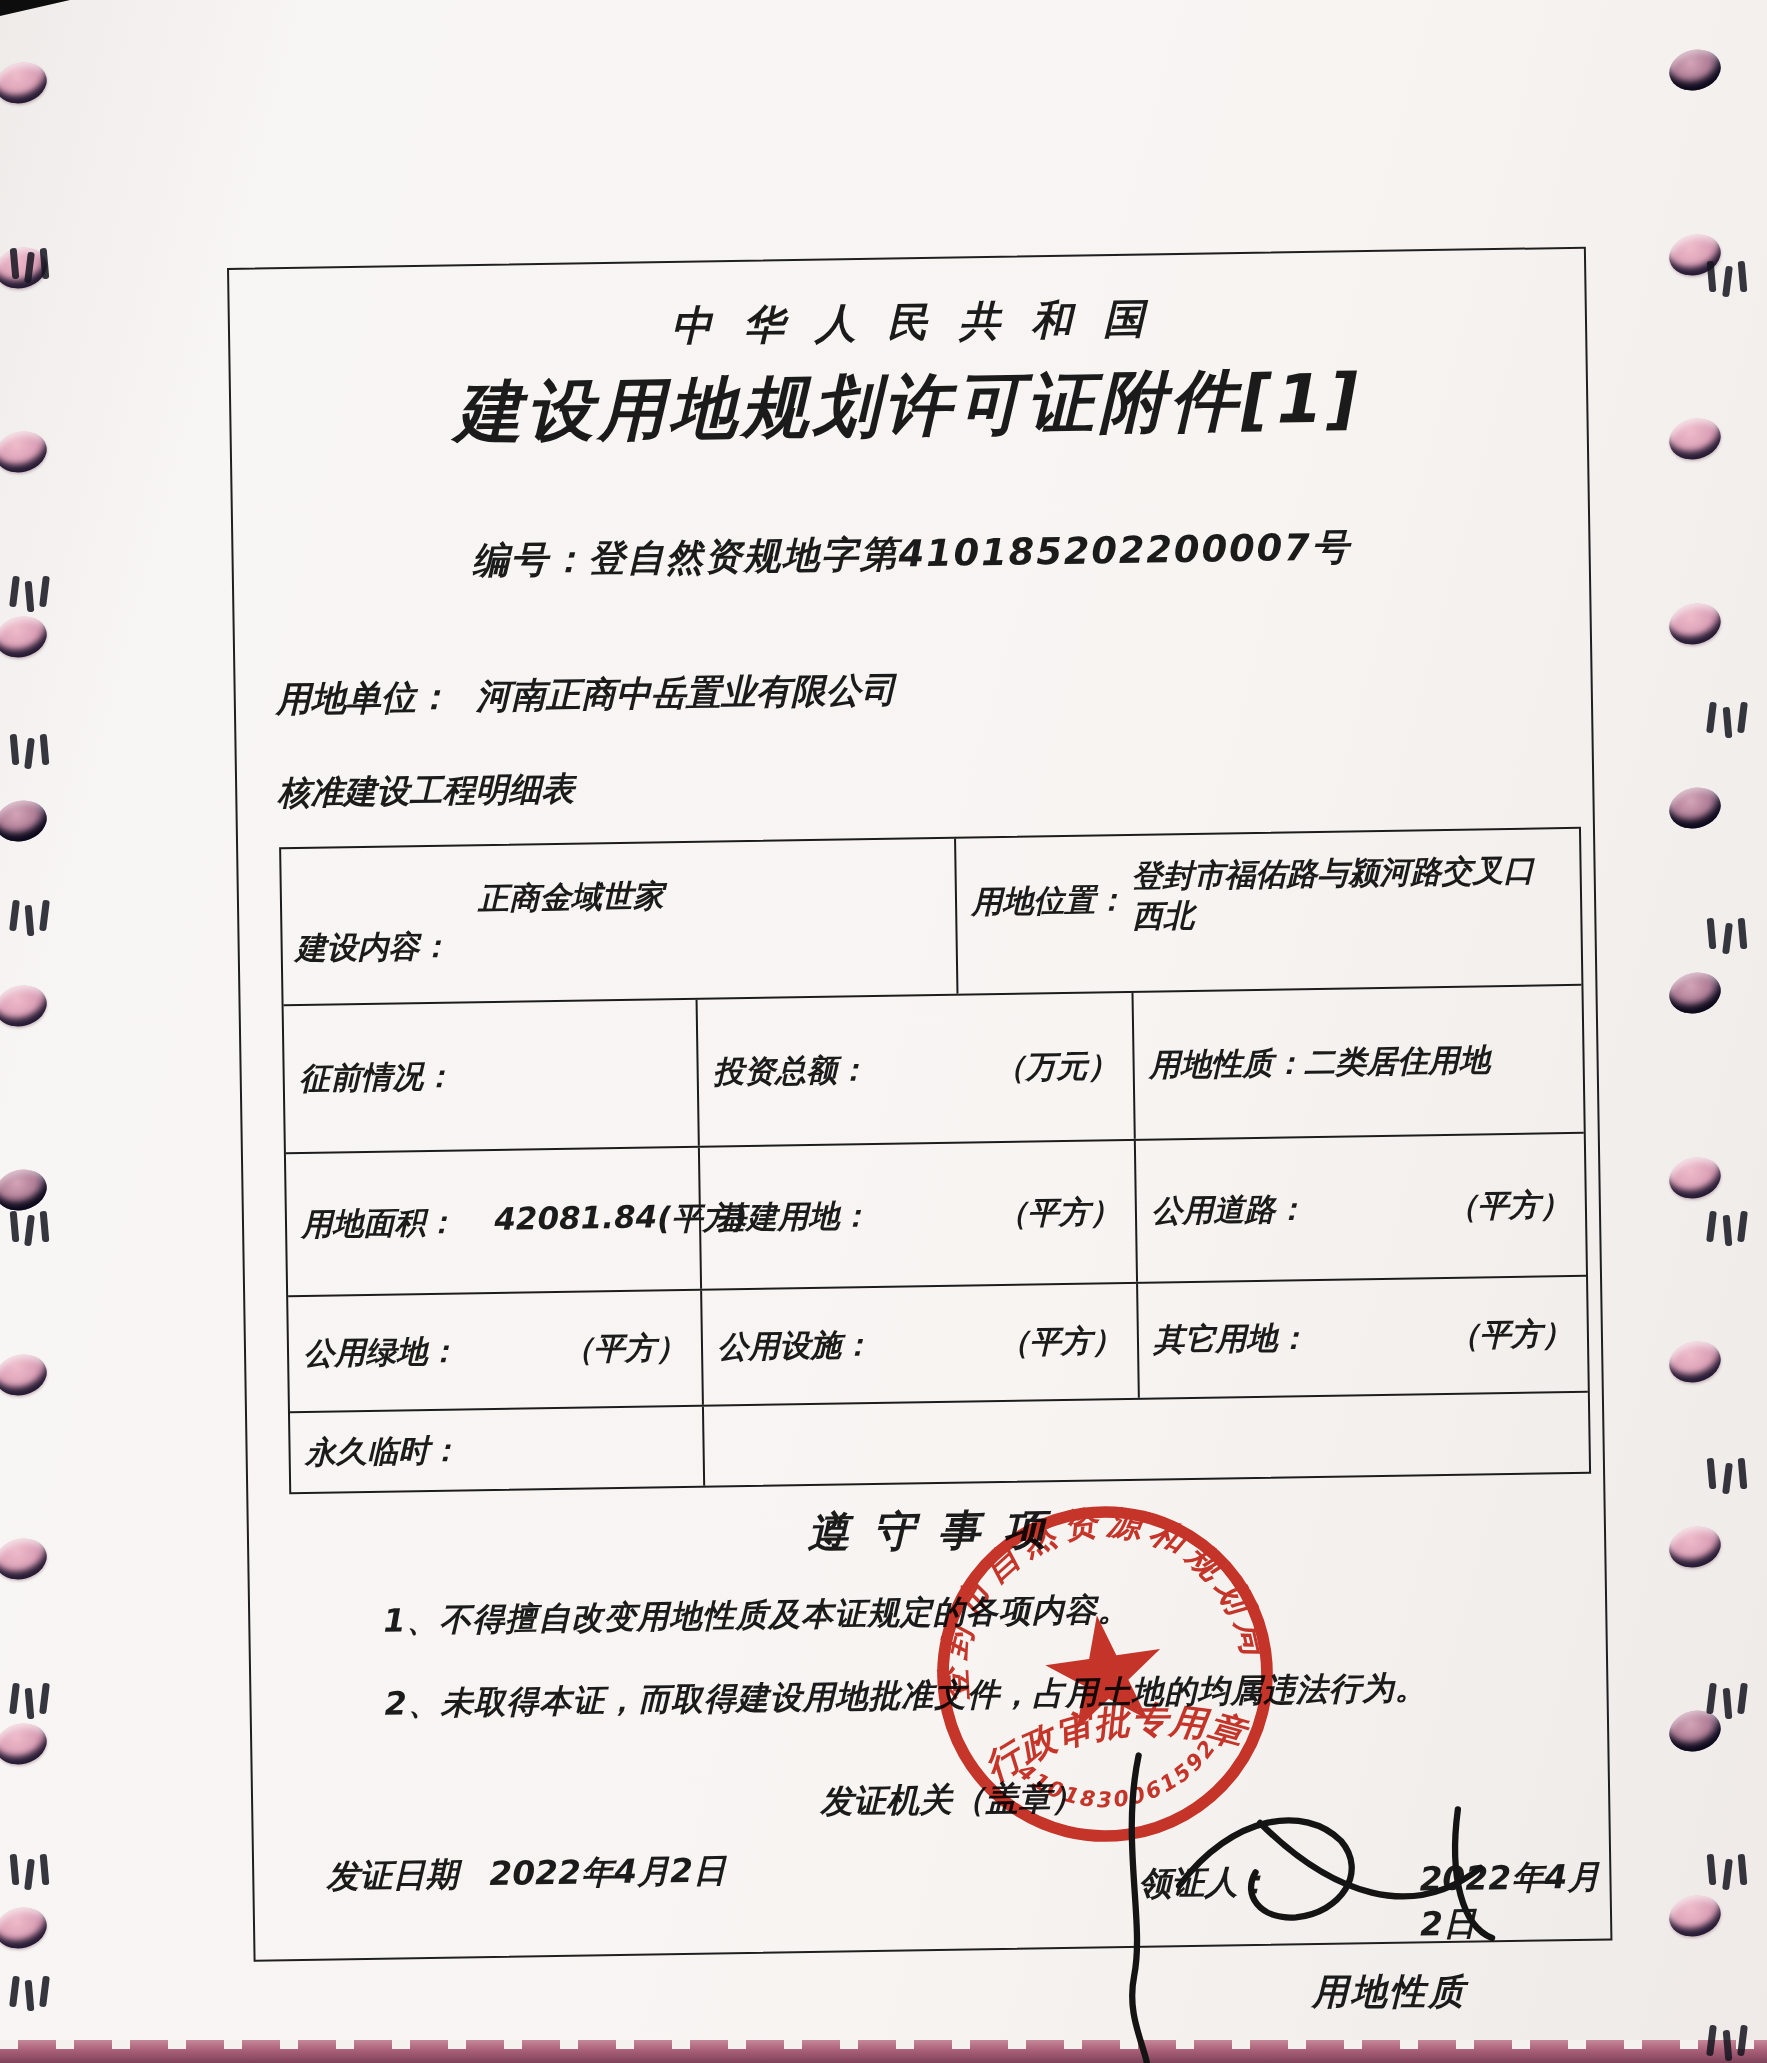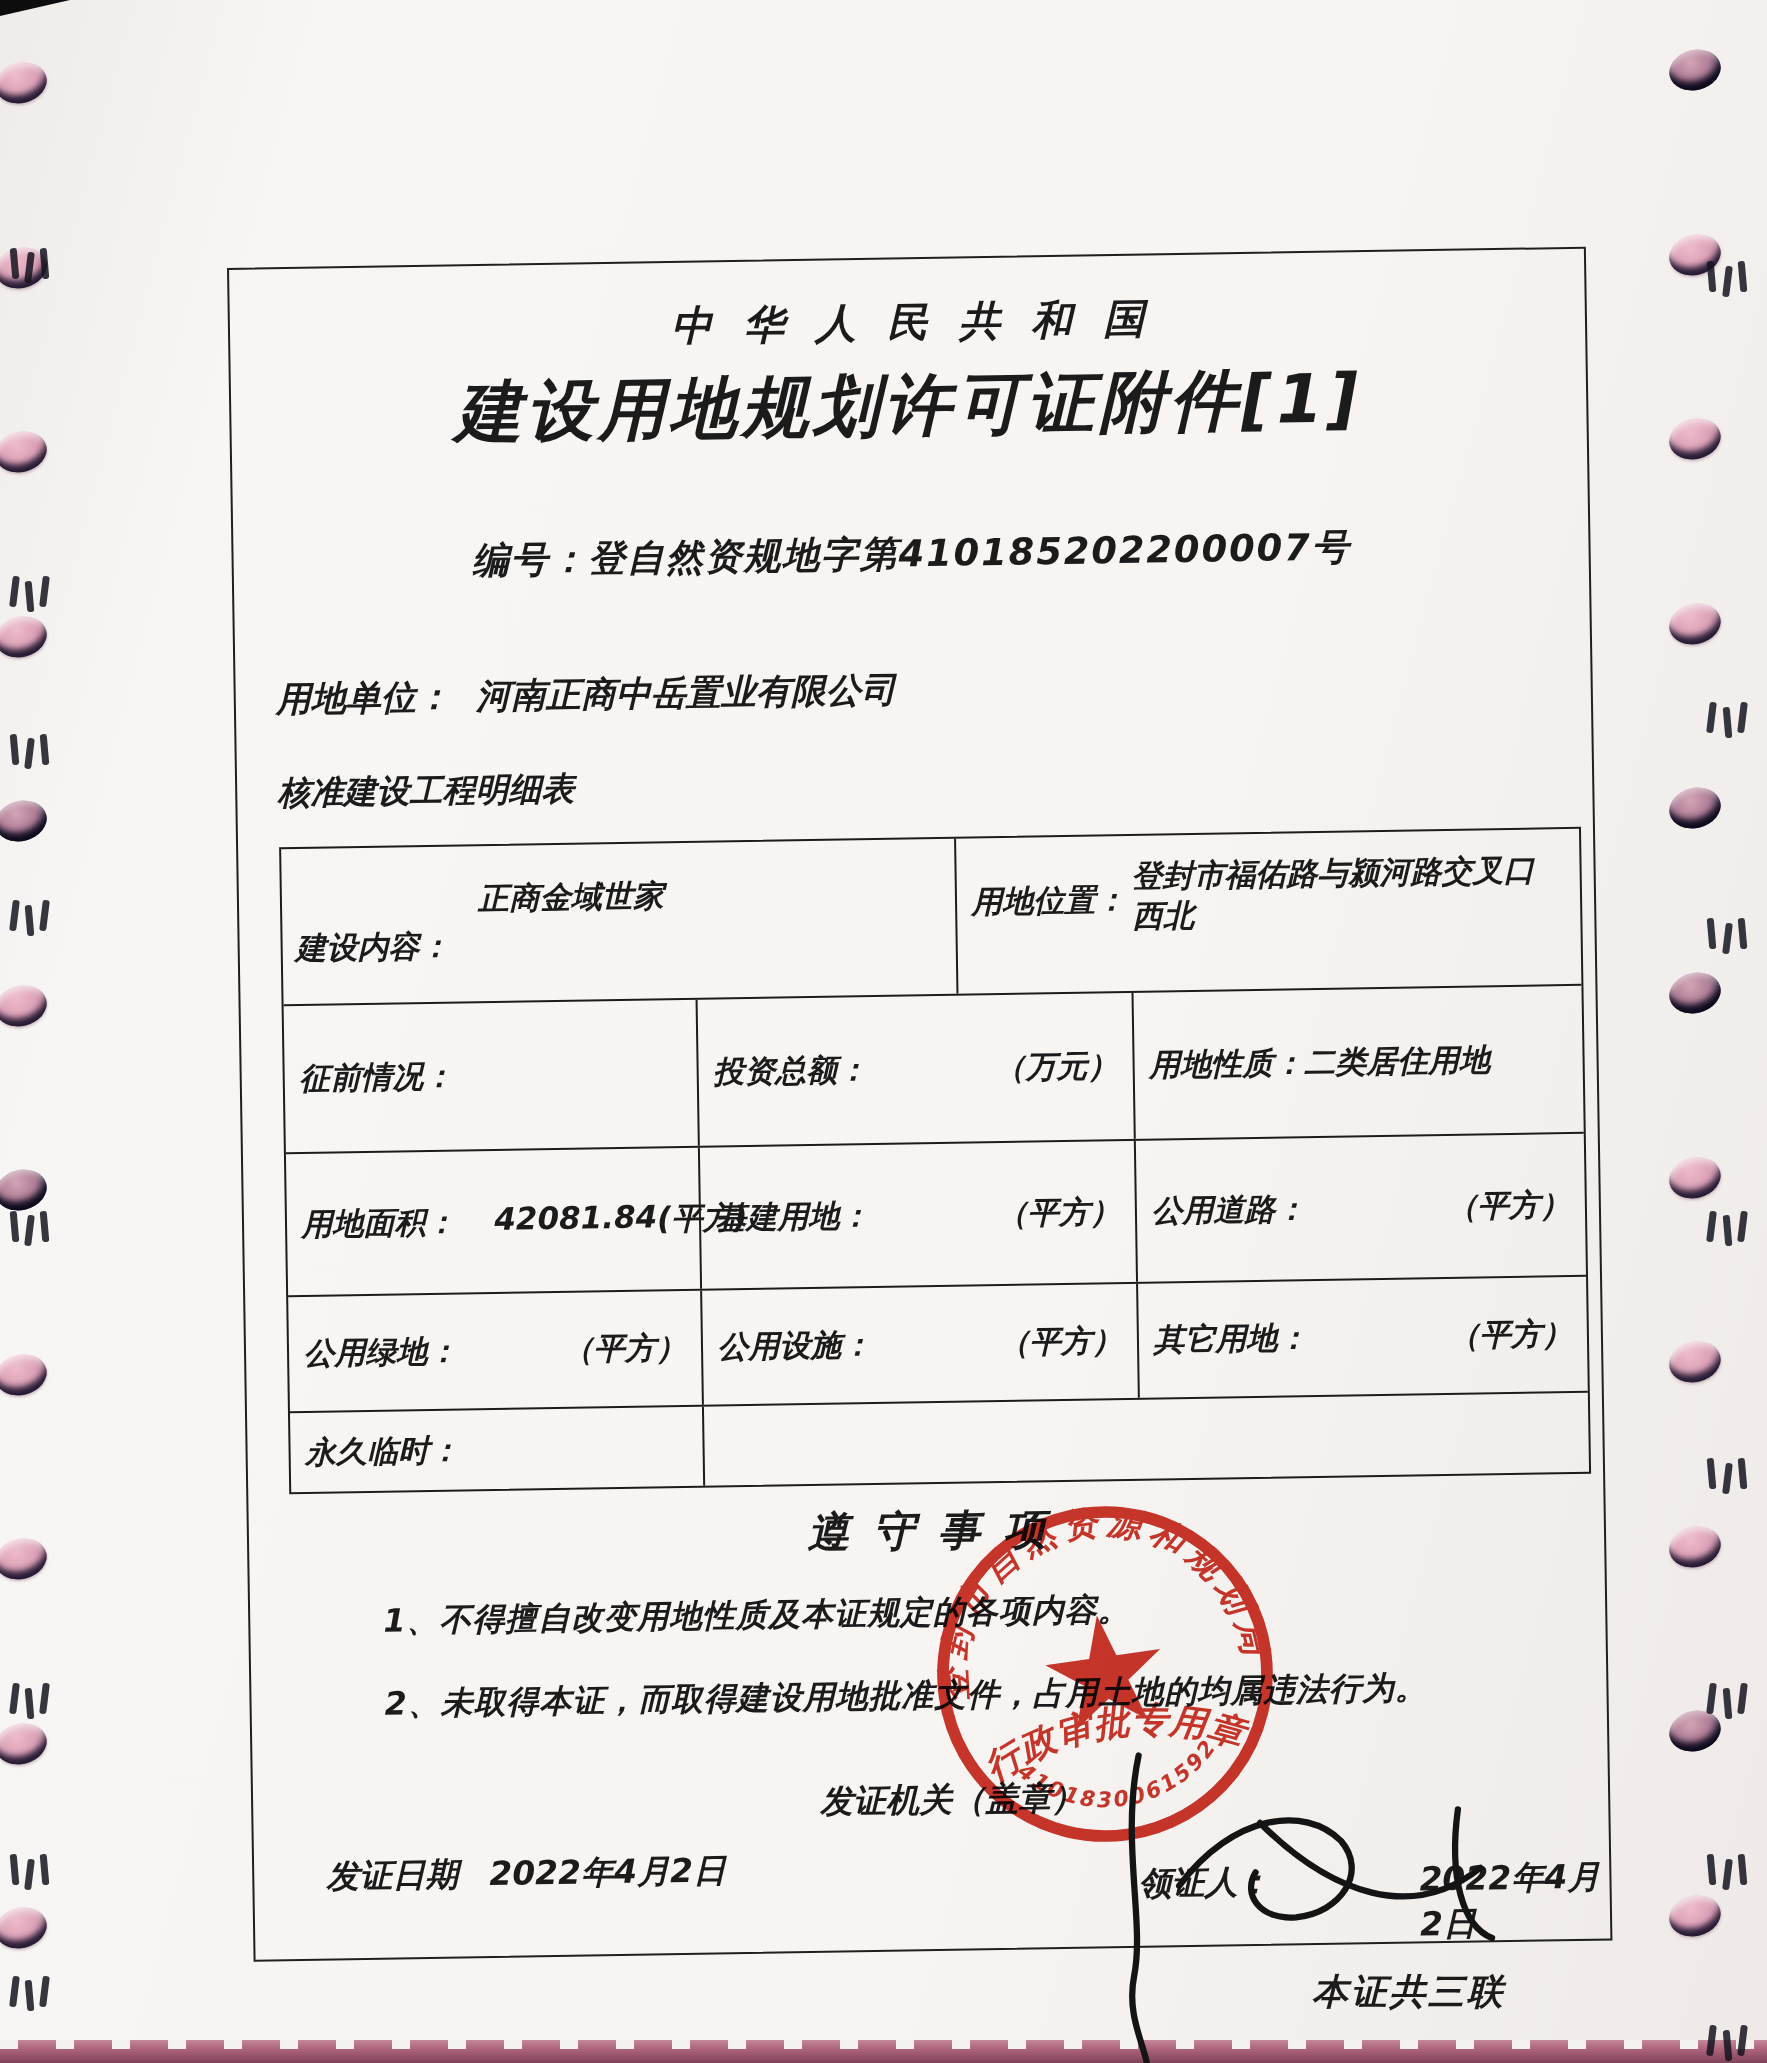--- a/index.html
+++ b/index.html
@@ -189,21 +189,21 @@
 
   <svg class="abs signature" viewBox="0 0 520 397">
     <g fill="none" stroke="#141414" stroke-width="7" stroke-linecap="round">
       <path d="M 75 55 C 55 150, 82 240, 70 300 C 62 340, 78 370, 84 396"></path>
       <path d="M 120 200 C 180 120, 260 110, 300 150 C 330 185, 300 230, 250 235 C 210 238, 190 210, 205 185"></path>
       <path d="M 210 130 C 290 210, 380 240, 455 180"></path>
       <path d="M 430 115 C 420 190, 435 245, 468 258"></path>
     </g>
   </svg>
 
-  <div class="abs copies-note">本证共三联</div>
+  <div class="abs copies-note">用地性质</div>
 
   <div class="abs bottom-strip"></div>
   <div class="abs bottom-strip-notches"></div>
 <div class="hole" style="left: -5.4px; top: 63px;"></div>
     <div class="hole" style="left: -5.4px; top: 248px;"></div>
     <div class="hole" style="left: -5.4px; top: 432px;"></div>
     <div class="hole" style="left: -5.4px; top: 617px;"></div>
     <div class="hole dark" style="left: -5.4px; top: 801px;"></div>
     <div class="hole" style="left: -5.4px; top: 986px;"></div>
     <div class="hole dark" style="left: -5.4px; top: 1170px;"></div>

